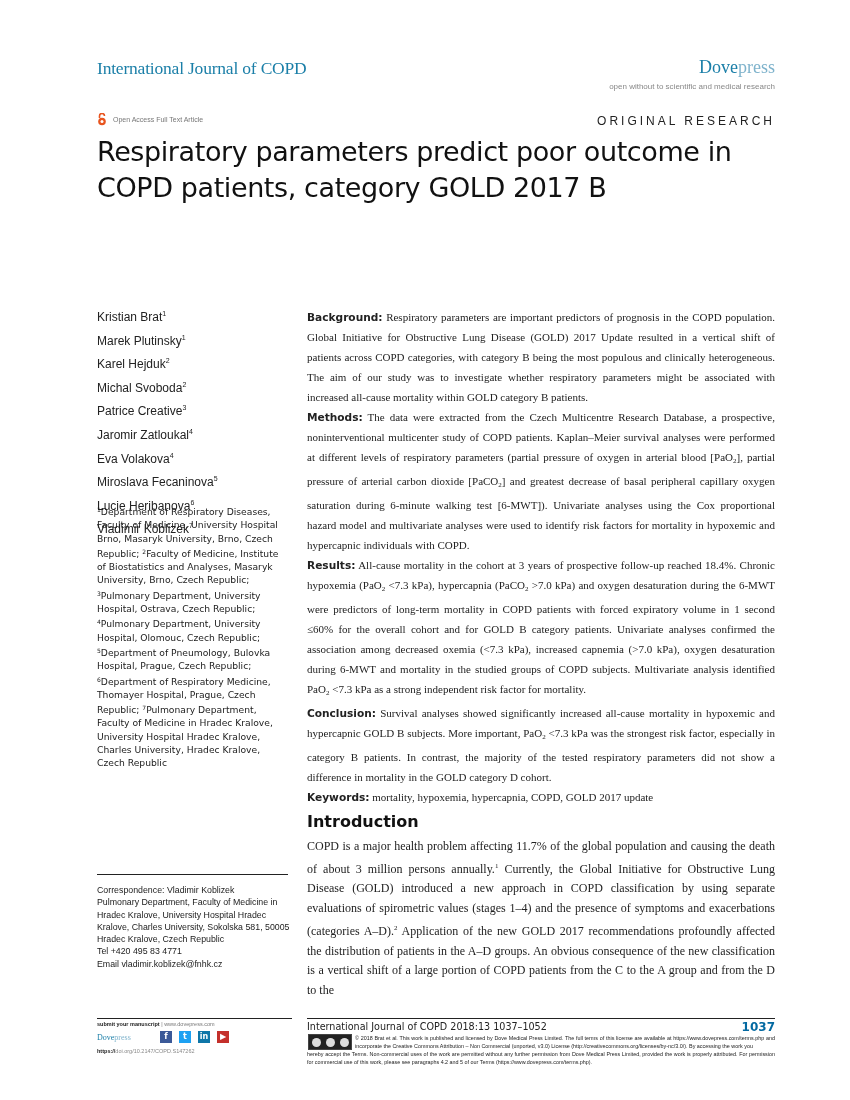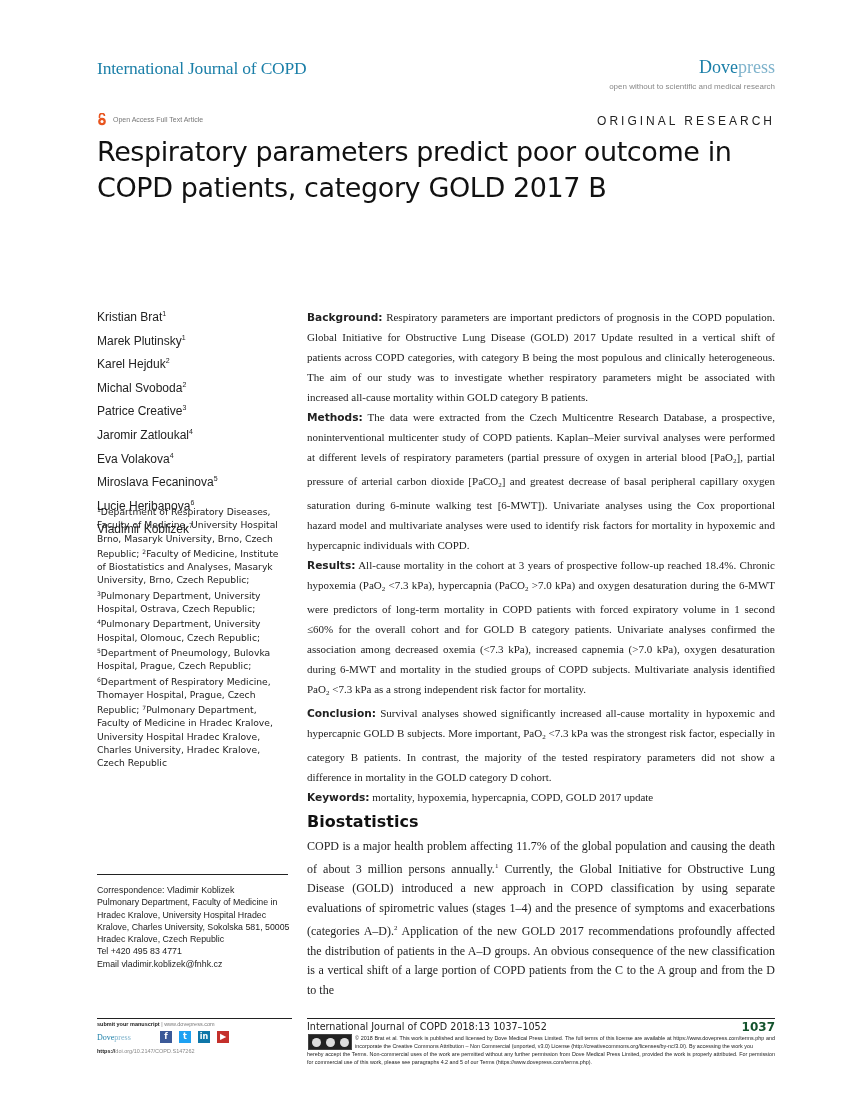--- a/index.html
+++ b/index.html
@@ -30,21 +30,21 @@
     .foot-rule-r { left: 307px; top: 1018px; width: 468px; border-top: 1px solid #222; }
     .submit { left: 97px; top: 1021px; font-family: "Liberation Sans", sans-serif; font-size: 5.5px; color: #222; }
     .submit .url { color: #777; }
     .fdove { left: 97px; top: 1033px; font-family: "Liberation Serif", serif; font-size: 8px; color: #1b7fa8; }
     .fdove .press { color: #7fb3cc; }
     .social { left: 160px; top: 1031px; display: flex; gap: 7px; }
     .social span { display: inline-block; width: 12px; height: 12px; color: #fff; font-family: "DejaVu Sans", sans-serif; font-size: 8px; font-weight: bold; text-align: center; line-height: 12px; }
     .doi { left: 97px; top: 1048px; font-family: "Liberation Sans", sans-serif; font-size: 5.5px; color: #222; }
     .doi .rest { color: #888; }
     .citation { left: 307px; top: 1021px; font-family: "DejaVu Sans", sans-serif; font-size: 9.6px; color: #222; }
-    .page-no { right: 75px; top: 1020px; font-family: "DejaVu Sans", sans-serif; font-size: 12px; font-weight: bold; color: #14532d; }
+    .page-no { right: 75px; top: 1020px; font-family: "DejaVu Sans", sans-serif; font-size: 12px; font-weight: bold; color: #0369a1; }
     .cc { left: 308px; top: 1034px; width: 42px; height: 14px; background: #222; border: 1px solid #444; display: flex; align-items: center; justify-content: space-around; }
     .cc span { display: inline-block; width: 9px; height: 9px; border-radius: 50%; background: #ddd; }
     .license { left: 355px; top: 1034px; width: 420px; font-family: "Liberation Sans", sans-serif; font-size: 5.4px; line-height: 8.3px; color: #222; text-align: justify; }
     .license-2 { left: 307px; top: 1050px; width: 468px; font-family: "Liberation Sans", sans-serif; font-size: 5.4px; line-height: 8.3px; color: #222; text-align: justify; }
   </style>
 </head>
 <body>
 
 <div class="abs journal-name">International Journal of COPD</div>
 <div class="abs publisher"><span>Dove</span><span class="press">press</span></div>
@@ -88,21 +88,21 @@
 </div>
 
 <div class="abs abstract">
   <p><b>Background:</b><span> Respiratory parameters are important predictors of prognosis in the COPD population. Global Initiative for Obstructive Lung Disease (GOLD) 2017 Update resulted in a vertical shift of patients across COPD categories, with category B being the most populous and clinically heterogeneous. The aim of our study was to investigate whether respiratory parameters might be associated with increased all-cause mortality within GOLD category B patients.</span></p>
   <p><b>Methods:</b><span> The data were extracted from the Czech Multicentre Research Database, a prospective, noninterventional multicenter study of COPD patients. Kaplan–Meier survival analyses were performed at different levels of respiratory parameters (partial pressure of oxygen in arterial blood [PaO</span><sub>2</sub><span>], partial pressure of arterial carbon dioxide [PaCO</span><sub>2</sub><span>] and greatest decrease of basal peripheral capillary oxygen saturation during 6-minute walking test [6-MWT]). Univariate analyses using the Cox proportional hazard model and multivariate analyses were used to identify risk factors for mortality in hypoxemic and hypercapnic individuals with COPD.</span></p>
   <p><b>Results:</b><span> All-cause mortality in the cohort at 3 years of prospective follow-up reached 18.4%. Chronic hypoxemia (PaO</span><sub>2</sub><span> &lt;7.3 kPa), hypercapnia (PaCO</span><sub>2</sub><span> &gt;7.0 kPa) and oxygen desaturation during the 6-MWT were predictors of long-term mortality in COPD patients with forced expiratory volume in 1 second ≤60% for the overall cohort and for GOLD B category patients. Univariate analyses confirmed the association among decreased oxemia (&lt;7.3 kPa), increased capnemia (&gt;7.0 kPa), oxygen desaturation during 6-MWT and mortality in the studied groups of COPD subjects. Multivariate analysis identified PaO</span><sub>2</sub><span> &lt;7.3 kPa as a strong independent risk factor for mortality.</span></p>
   <p><b>Conclusion:</b><span> Survival analyses showed significantly increased all-cause mortality in hypoxemic and hypercapnic GOLD B subjects. More important, PaO</span><sub>2</sub><span> &lt;7.3 kPa was the strongest risk factor, especially in category B patients. In contrast, the majority of the tested respiratory parameters did not show a difference in mortality in the GOLD category D cohort.</span></p>
   <p><b>Keywords:</b><span> mortality, hypoxemia, hypercapnia, COPD, GOLD 2017 update</span></p>
 </div>
 
-<div class="abs intro-h">Biostatistics</div>
+<div class="abs intro-h">Introduction</div>
 <div class="abs intro"><span>COPD is a major health problem affecting 11.7% of the global population and causing the death of about 3 million persons annually.</span><sup>1</sup><span> Currently, the Global Initiative for Obstructive Lung Disease (GOLD) introduced a new approach in COPD classification by using separate evaluations of spirometric values (stages 1–4) and the presence of symptoms and exacerbations (categories A–D).</span><sup>2</sup><span> Application of the new GOLD 2017 recommendations profoundly affected the distribution of patients in the A–D groups. An obvious consequence of the new classification is a vertical shift of a large portion of COPD patients from the C to the A group and from the D to the</span></div>
 
 <div class="abs foot-rule-l"></div>
 <div class="abs foot-rule-r"></div>
 
 <div class="abs submit"><b>submit your manuscript</b><span class="url"> | www.dovepress.com</span></div>
 <div class="abs fdove"><span>Dove</span><span class="press">press</span></div>
 <div class="abs social">
   <span style="background:#3b5998">f</span>
   <span style="background:#1da1f2">t</span>

